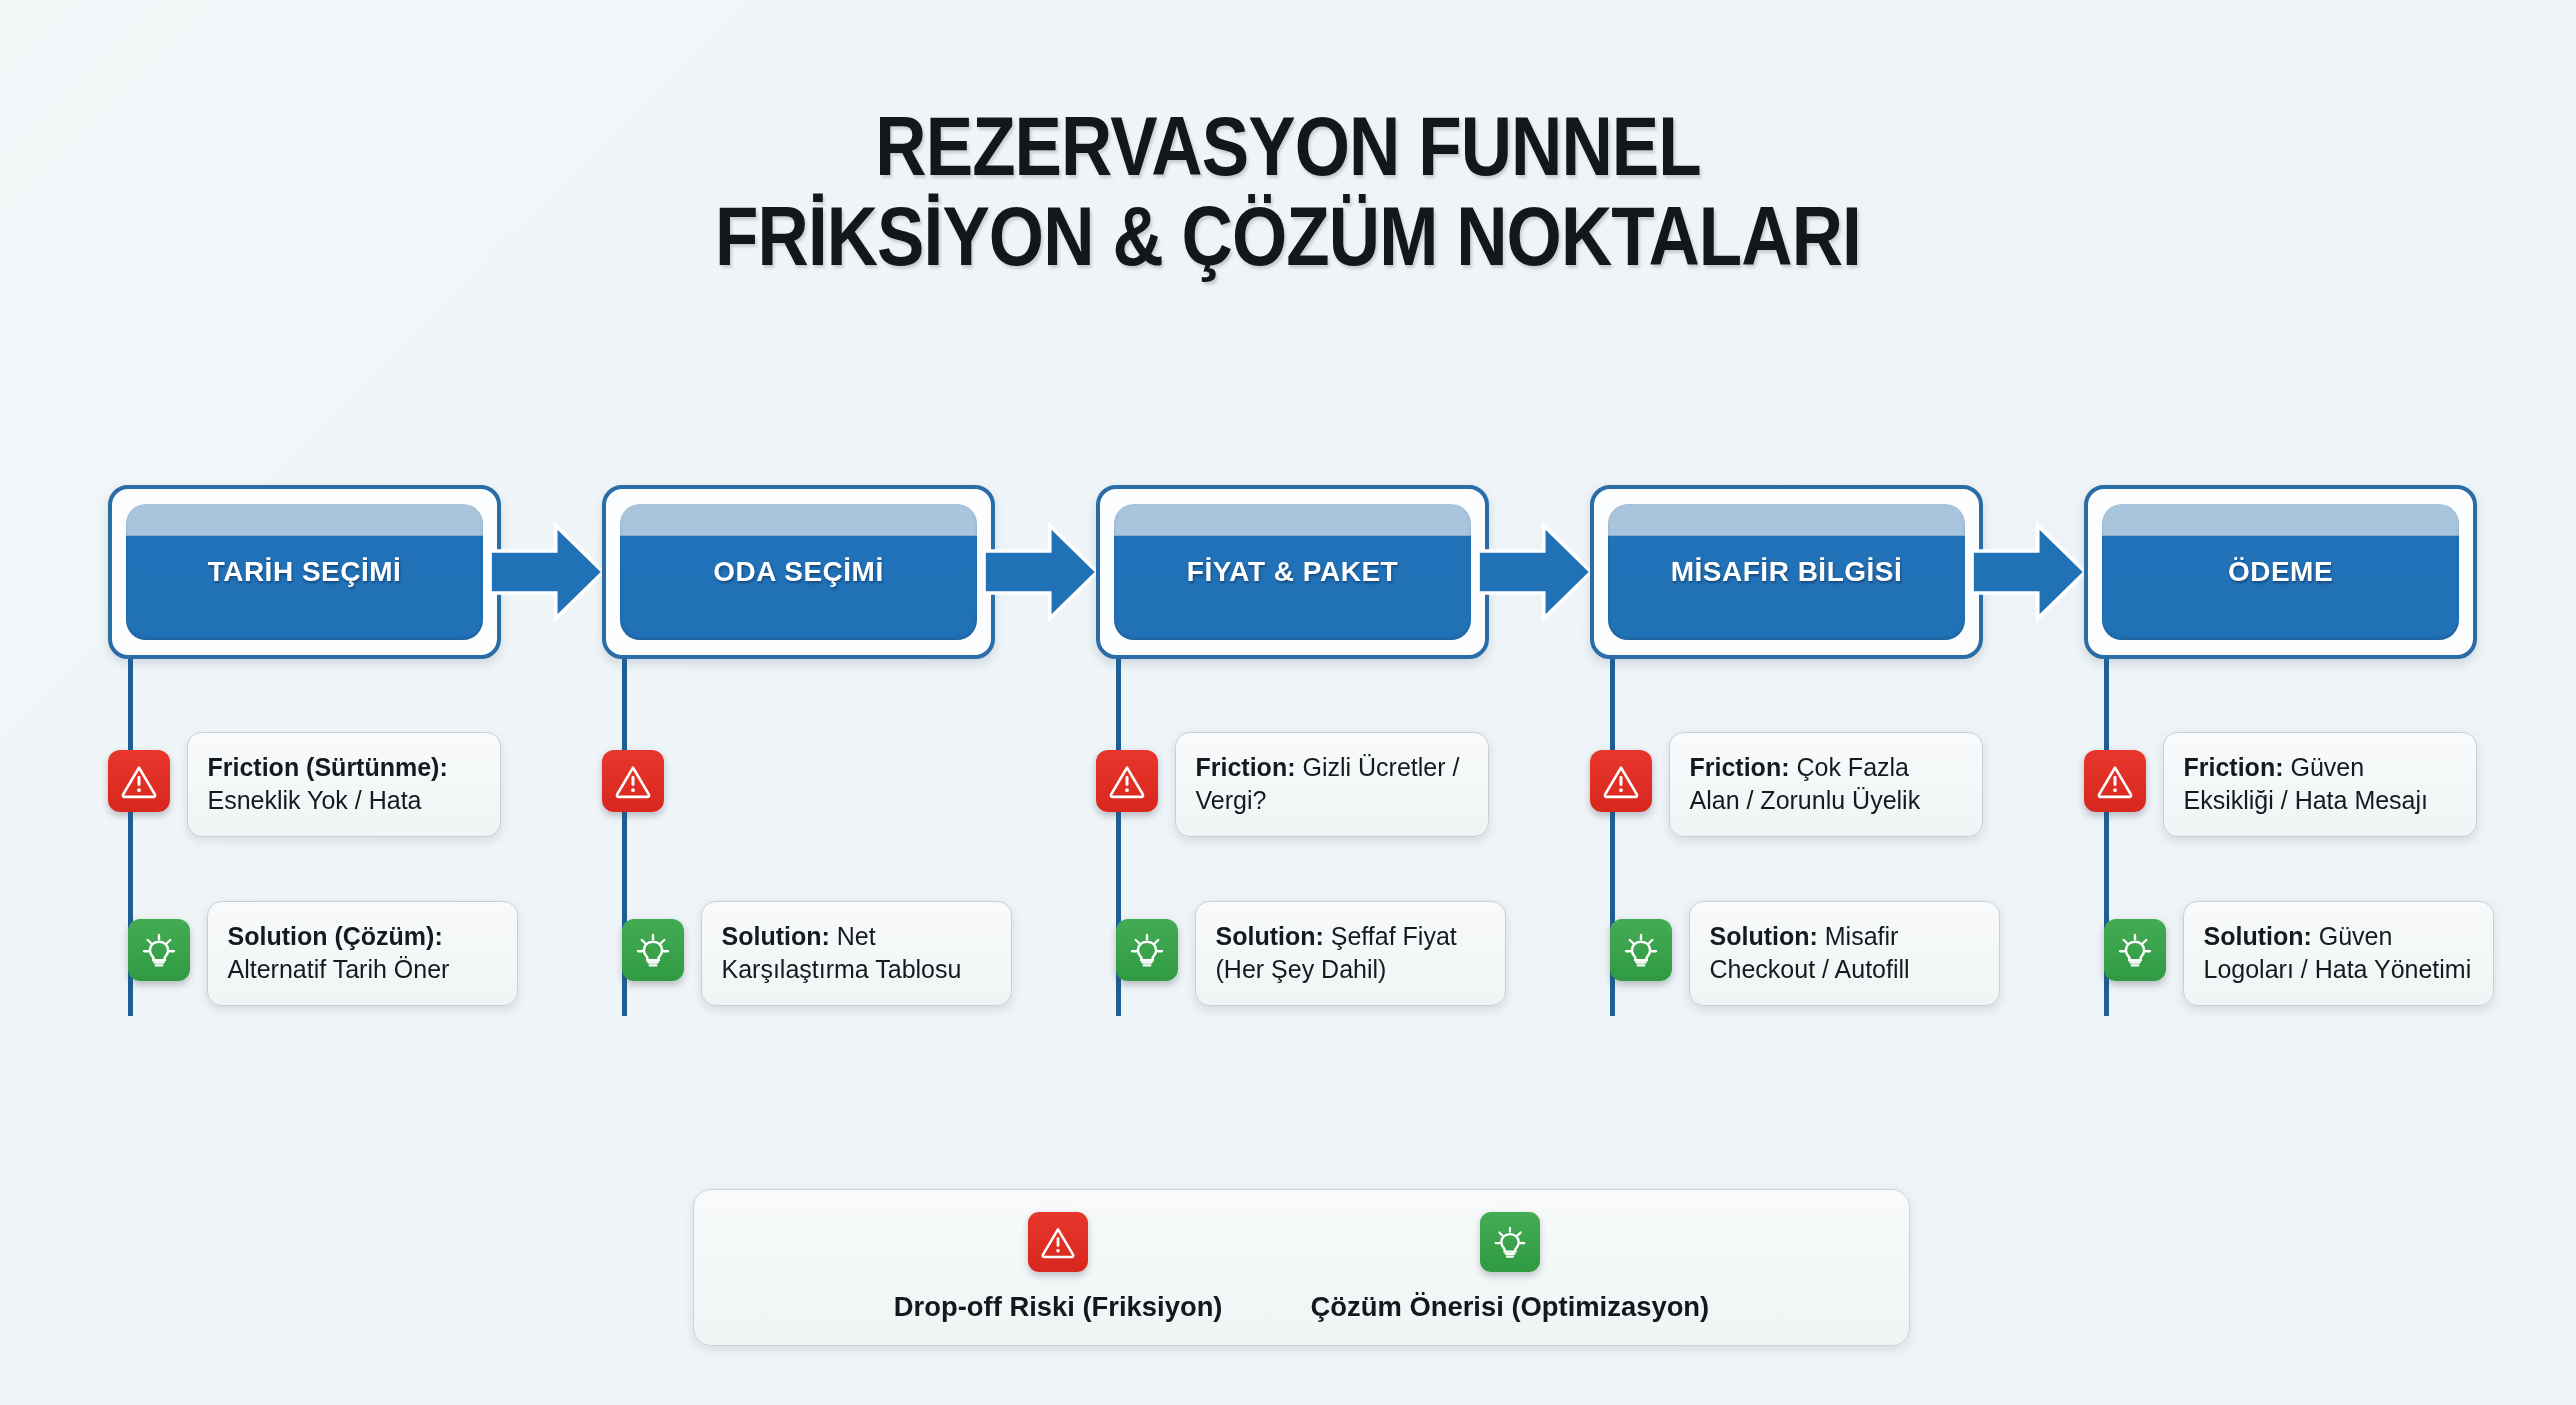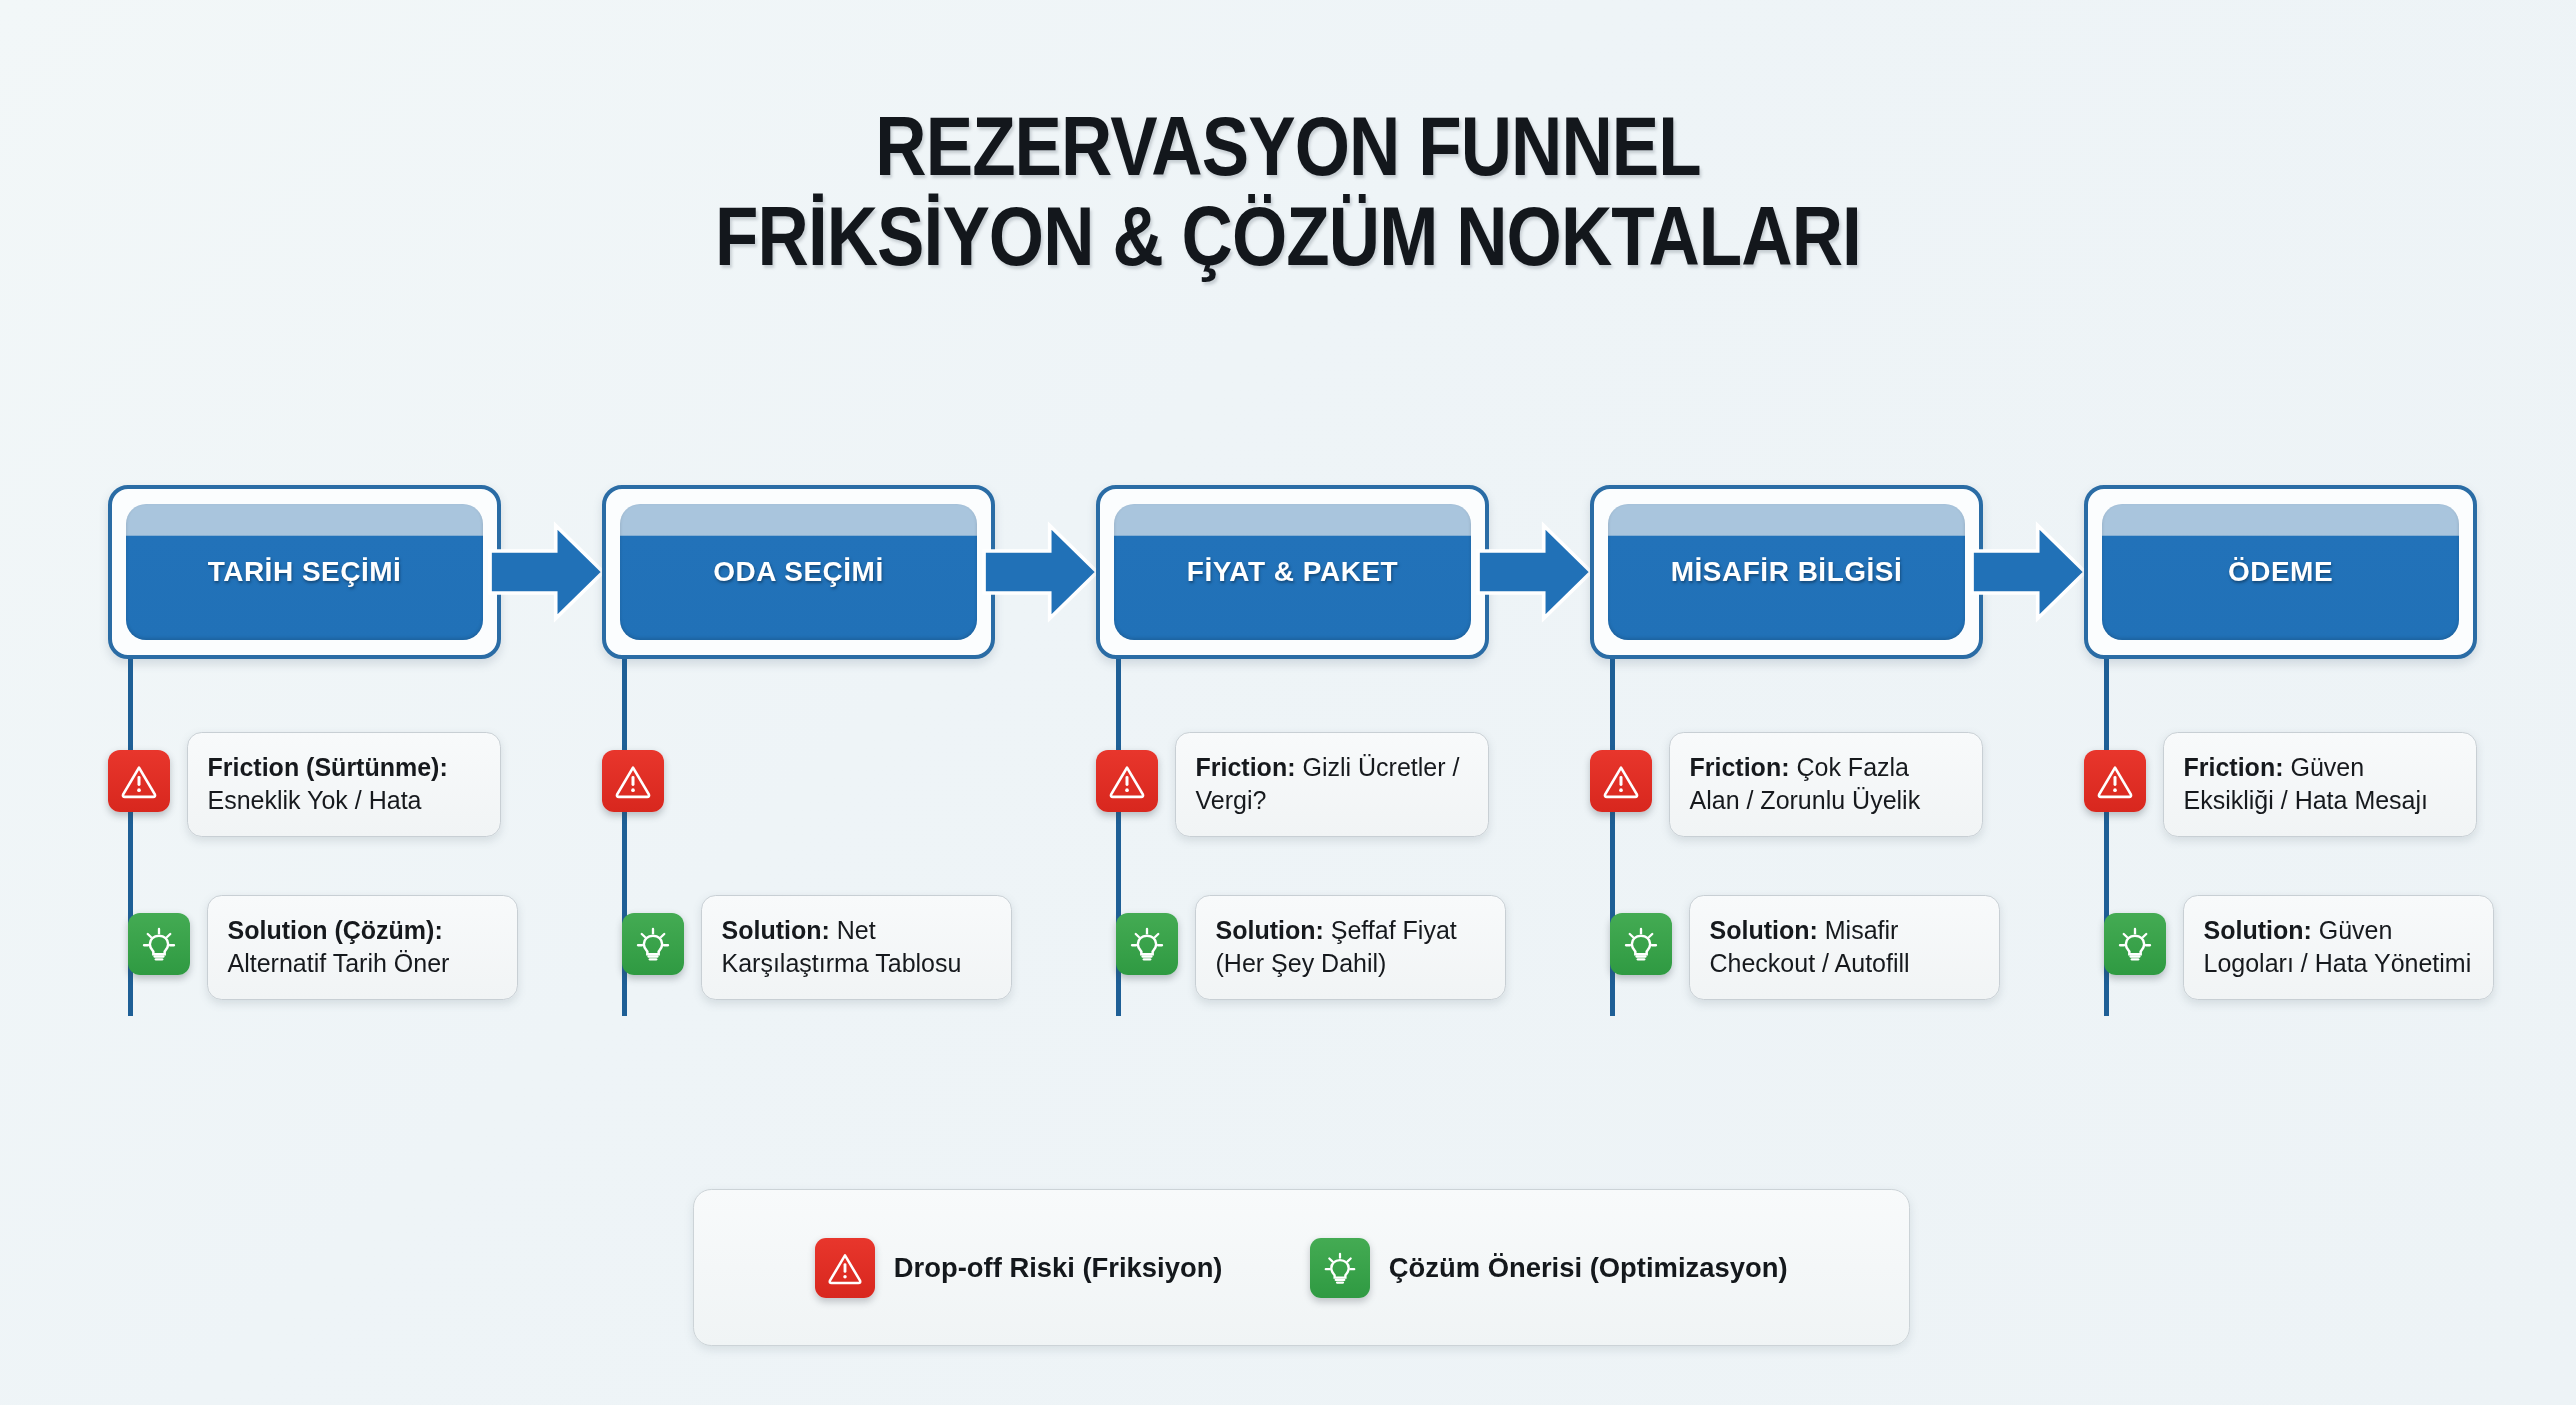--- a/index.html
+++ b/index.html
@@ -119,21 +119,21 @@
 
   .row-item {
     position: absolute;
     left: 0;
     display: flex;
     align-items: flex-start;
     z-index: 2;
     justify-content: center;
   }
   .row-friction { top: 73px; }
-  .row-solution { top: 236px; padding-left: 20px; }
+  .row-solution { top: 242px; padding-left: 20px; }
 
   .badge {
     flex: 0 0 62px;
     width: 62px;
     height: 62px;
     border-radius: 12px;
     display: flex;
     align-items: center;
     justify-content: center;
     box-shadow: 0 3.7px 7.3px rgba(60,70,80,0.30);
@@ -170,21 +170,21 @@
     height: 157px;
     background: linear-gradient(to bottom, #f8fafb, #f0f4f5);
     border: 1.8px solid #ccd3d7;
     border-radius: 18.3px;
     box-shadow: 0 3.7px 9.1px rgba(90,105,120,0.15);
     display: flex;
     align-items: center;
     justify-content: center;
     gap: 88px;
   }
-  .legend-item { display: flex; align-items: center; gap: 18.3px; }
+  .legend-item { display: flex; align-items: center; gap: 18.3px; flex-direction: column; }
   .legend-badge {
     width: 60px; height: 60px; border-radius: 11px;
     display: flex; align-items: center; justify-content: center;
     box-shadow: 0 3.7px 7.3px rgba(60,70,80,0.28);
   }
   .legend-label {
     font-size: 27.4px;
     font-weight: bold;
     color: #14181c;
     white-space: nowrap;

